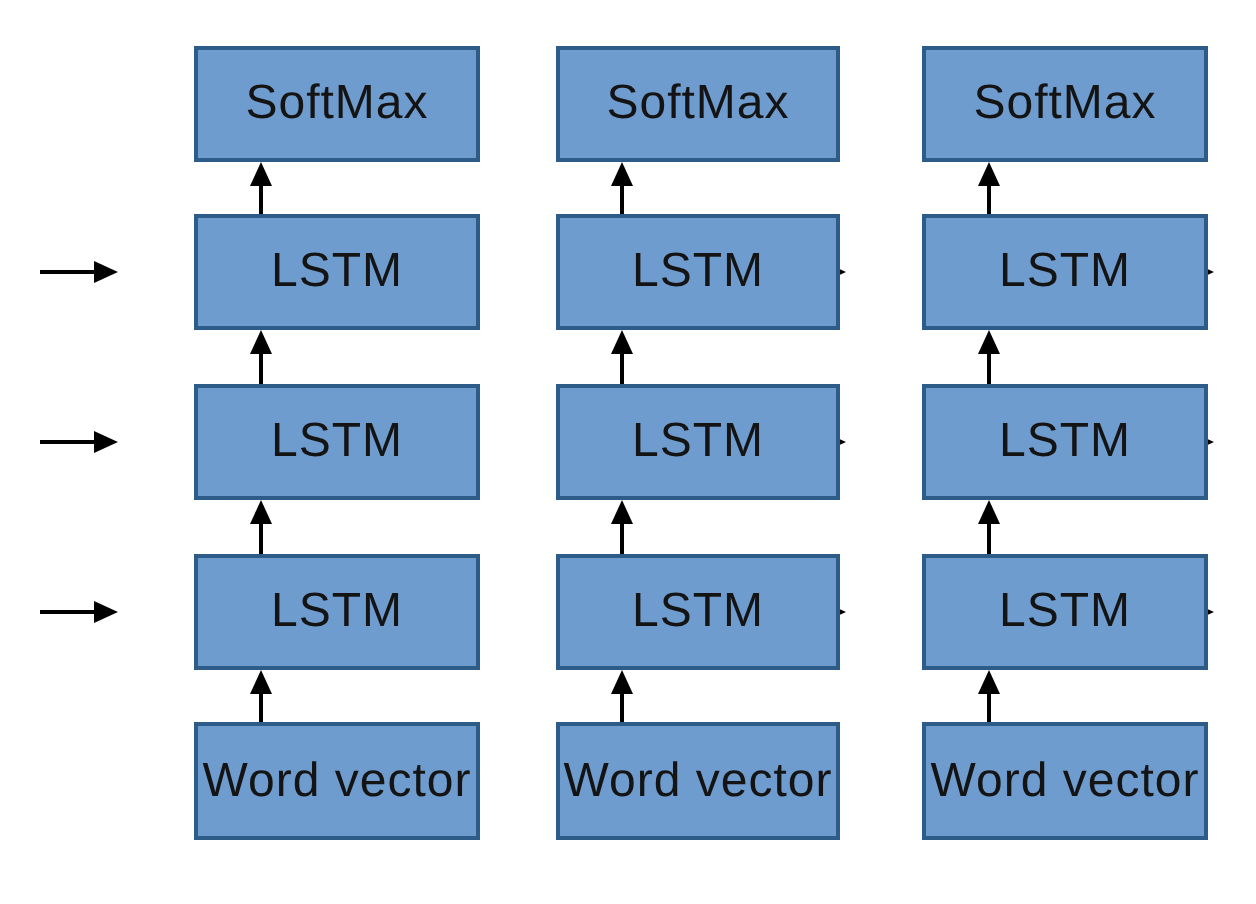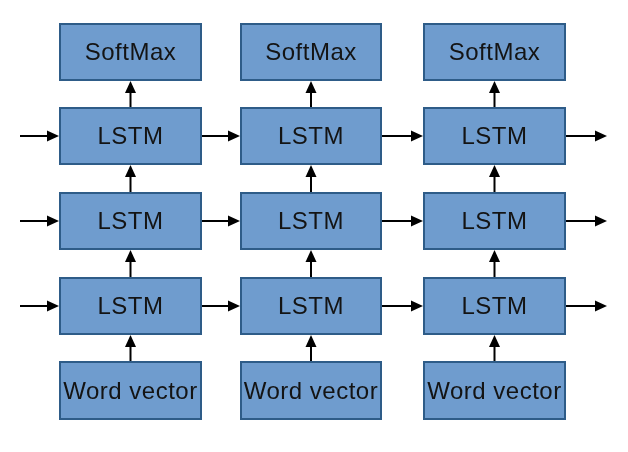--- a/index.html
+++ b/index.html
@@ -25,20 +25,21 @@
     box-sizing:border-box;
     background:var(--box-fill);
     border:2px solid var(--box-border);
     display:flex;
     align-items:center;
     justify-content:center;
     font-size:24px;
     letter-spacing:0.5px;
     color:var(--text);
     white-space:nowrap;
+    margin-left:38px;
   }
   .arrow-line{stroke:var(--arrow);stroke-width:2;}
   .arrow-head{fill:var(--arrow);stroke:none;}
 </style>
 </head>
 <body>
 
 <div class="canvas">
   <svg class="arrow-layer" id="arrow-layer" width="628" height="452">
       <g>

